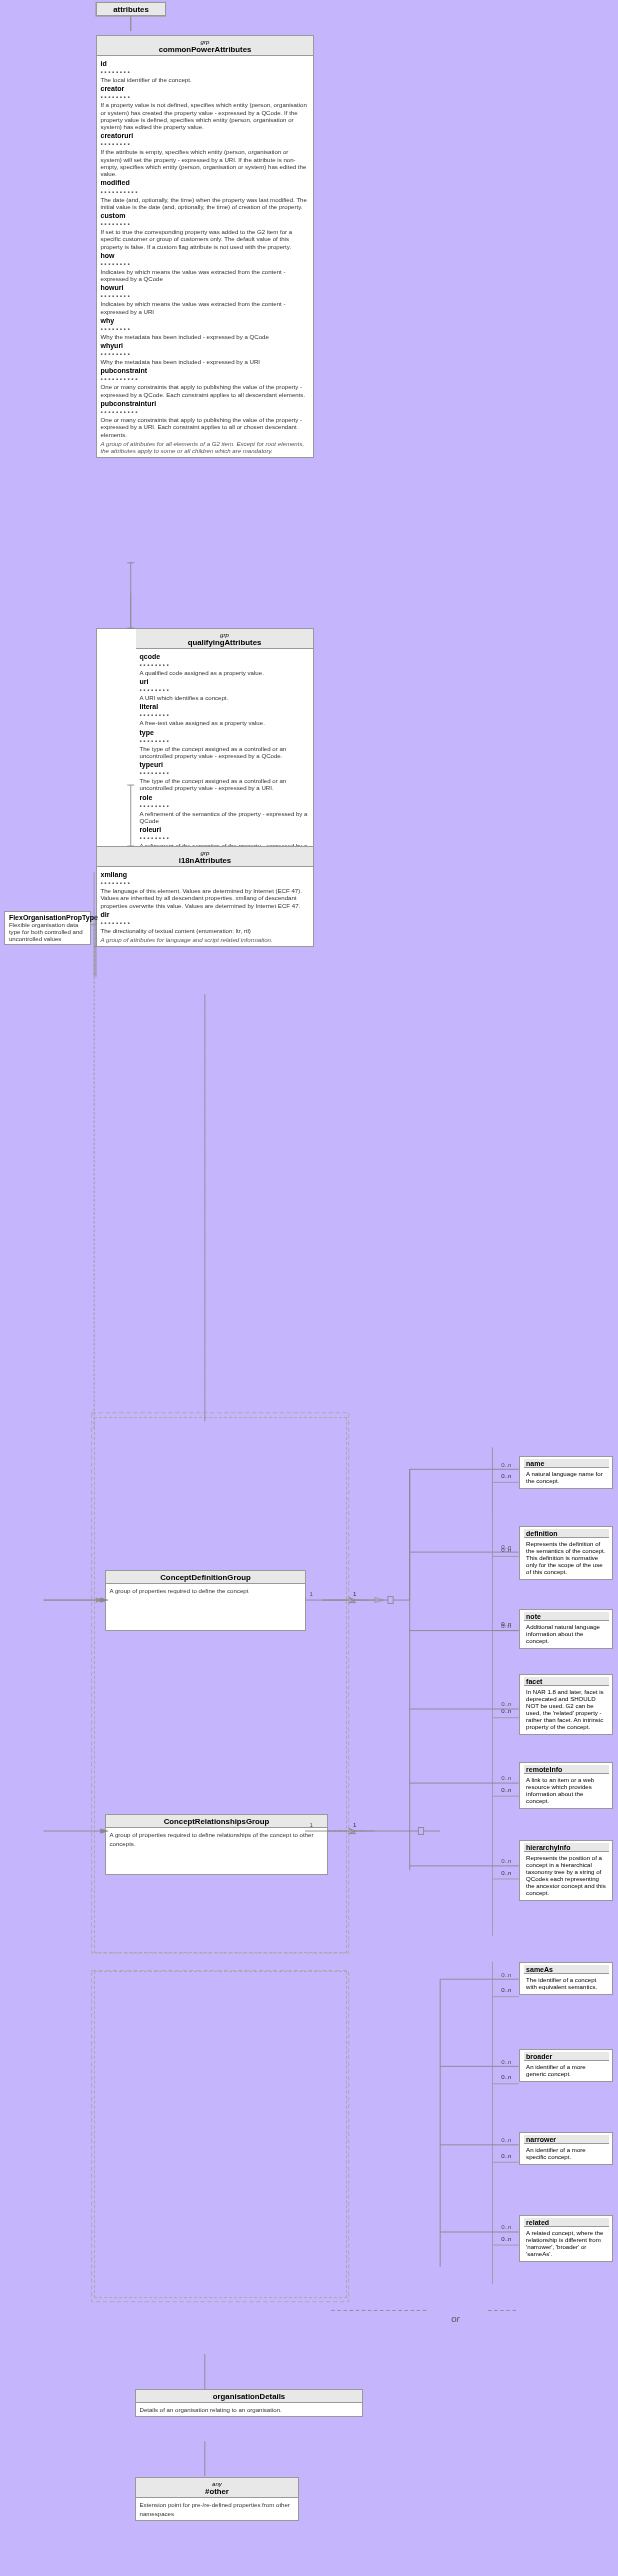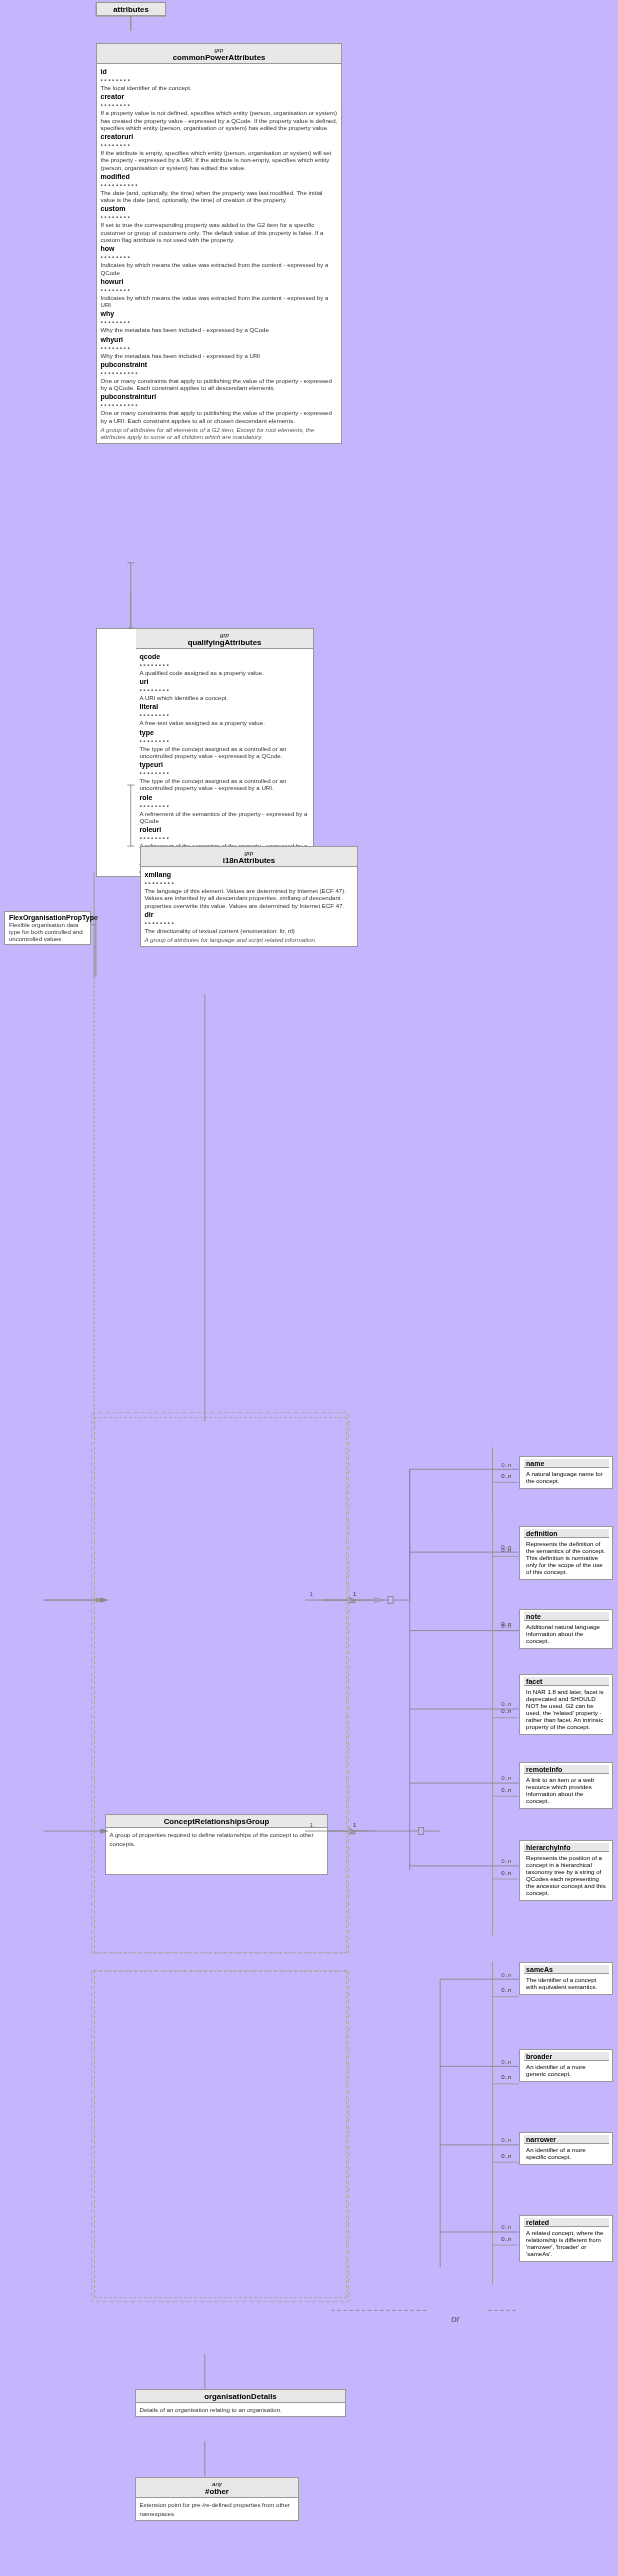--- a/index.html
+++ b/index.html
@@ -196,21 +196,21 @@
 
     <line x1="370" y1="2100" x2="430" y2="2100" stroke="#999" stroke-width="1"></line>
     <text x="405" y="2095" font-size="7" fill="#333">1</text>
 
   </svg>
 
   <div style="position:absolute; top:1.7px; left:96px; width:70px; height:14px; background:#e8e8e8; border:0.9px solid #999; text-align:center; line-height:14px; font-size:7.8px; font-weight:bold;">
     <span>attributes</span>
   </div>
 
-  <div class="uml-box" style="left:96px; top:43px; width:246px;">
+  <div class="uml-box" style="left:96px; top:35px; width:218px;">
     <div class="uml-box-header">
       <span class="stereotype">grp</span>
       <span class="classname">commonPowerAttributes</span>
     </div>
     <div class="uml-box-body">
 
       <div class="uml-field">
         <span class="field-name">id</span>
         <span class="field-dots">▪ ▪ ▪ ▪ ▪ ▪ ▪ ▪</span>
         <span class="field-desc">The local identifier of the concept.</span>
@@ -317,21 +317,21 @@
       </div>
       <div class="uml-field">
         <span class="field-name">roleuri</span>
         <span class="field-dots">▪ ▪ ▪ ▪ ▪ ▪ ▪ ▪</span>
         <span class="field-desc">A refinement of the semantics of the property - expressed by a URI</span>
       </div>
       <div class="uml-section-label">A group of attributes used for a qualified assignment of the property.</div>
     </div>
   </div>
 
-  <div class="uml-box" style="left:96px; top:846px; width:218px;margin-left:44px;">
+  <div class="uml-box" style="left:96px; top:846px; width:218px;">
     <div class="uml-box-header">
       <span class="stereotype">grp</span>
       <span class="classname">i18nAttributes</span>
     </div>
     <div class="uml-box-body">
       <div class="uml-field">
         <span class="field-name">xmllang</span>
         <span class="field-dots">▪ ▪ ▪ ▪ ▪ ▪ ▪ ▪</span>
         <span class="field-desc">The language of this element. Values are determined by Internet (ECF 47). Values are inherited by all descendant properties. xmllang of descendant properties overwrite this value. Values are determined by Internet ECF 47.</span>
       </div>
@@ -344,20 +344,28 @@
     </div>
   </div>
 
   <div class="label-box" style="left:4.4px; top:911px; width:87px;">
     <span class="small-box-name">FlexOrganisationPropType</span>
     <span class="small-box-desc">Flexible organisation data type for both controlled and uncontrolled values</span>
   </div>
 
   <div style="position:absolute; left:94px; top:1417px; width:253px; height:536px; border:0.9px dashed #aaa; background:transparent;"></div>
 
+  <div class="uml-box" style="left:105px; top:1570px; width:201px; height:61px;">
+    <div class="uml-box-header">
+      <span class="classname">ConceptDefinitionGroup</span>
+    </div>
+    <div class="uml-box-body">
+      <span class="small-box-desc">A group of properties required to define the concept</span>
+    </div>
+  </div>
 
   <div style="position:absolute; left:94px; top:1971px; width:253px; height:327px; border:0.9px dashed #aaa; background:transparent;"></div>
 
   <div class="uml-box" style="left:105px; top:1814px; width:223px; height:61px;">
     <div class="uml-box-header">
       <span class="classname">ConceptRelationshipsGroup</span>
     </div>
     <div class="uml-box-body">
       <span class="small-box-desc">A group of properties required to define relationships of the concept to other concepts.</span>
     </div>
@@ -450,21 +458,21 @@
 
   <div class="small-box" style="left:519px; top:2215px; width:94px;">
     <div style="background:#e8e8e8; border-bottom:0.9px solid #999; padding:0.9px 2.6px; font-weight:bold; font-size:7px;">
       <span>related</span>
     </div>
     <div style="padding:1.7px 2.6px; font-size:6.1px;">
       <span>A related concept, where the relationship is different from 'narrower', 'broader' or 'sameAs'.</span>
     </div>
   </div>
 
-  <div class="uml-box" style="left:135px; top:2389px; width:211px;">
+  <div class="uml-box" style="left:135px; top:2389px; width:228px;">
     <div class="uml-box-header">
       <span class="classname">organisationDetails</span>
     </div>
     <div class="uml-box-body">
       <span class="small-box-desc">Details of an organisation relating to an organisation.</span>
     </div>
   </div>
 
   <div class="uml-box" style="left:135px; top:2477px; width:164px;">
     <div class="uml-box-header">

